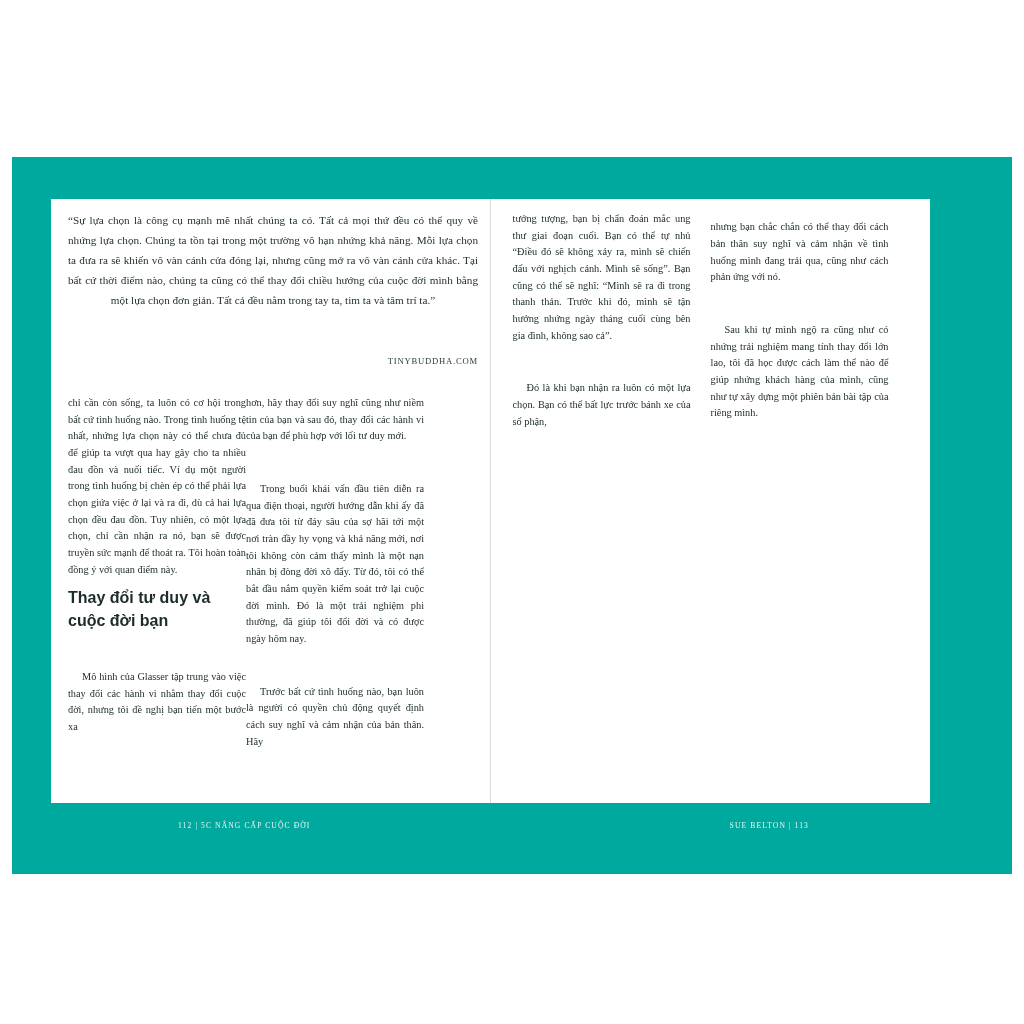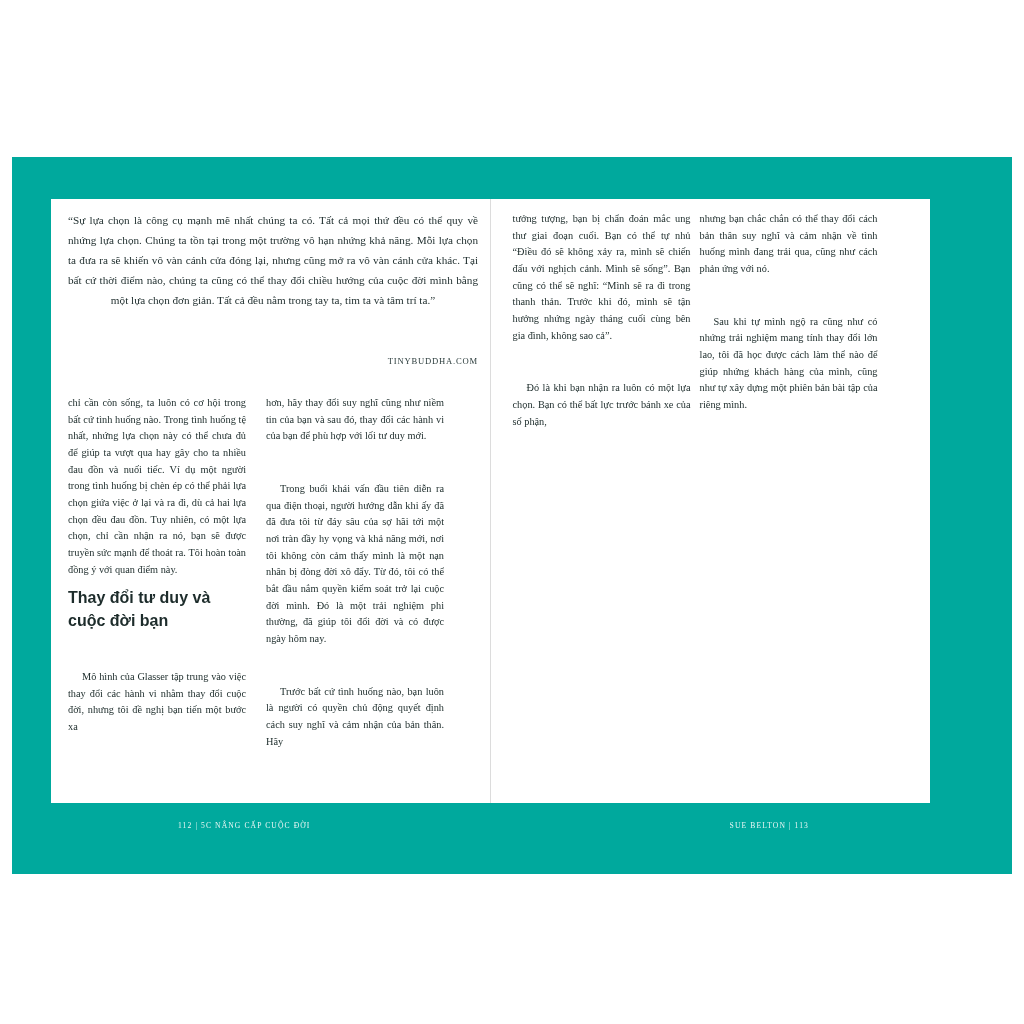--- a/index.html
+++ b/index.html
@@ -78,21 +78,20 @@
     font-size: 8.6px;
     letter-spacing: 0.8px;
     color: #2a3b3b;
   }
   .cols {
     position: absolute;
     left: 17px;
     top: 196px;
     width: 414px;
     display: flex;
-    gap: 20px;
   }
   .col {
     width: 178px;
     font-family: "Liberation Serif", serif;
     font-size: 10.3px;
     line-height: 1.62;
     color: #21302f;
     text-align: justify;
   }
   .col p {
@@ -123,21 +122,22 @@
   .folio.left-folio { left: 127px; }
   .folio.right-folio { right: 121px; }
 
   
   .cols-right {
     position: absolute;
     left: 22px;
     top: 12px;
     width: 414px;
     display: flex;
-    gap: 9px;
+    gap: 20px;
+    align-items: center;
   }
 </style>
 </head>
 <body>
 
 <div id="stage">
 
   <div class="teal-band"></div>
 
   <div class="spread">

